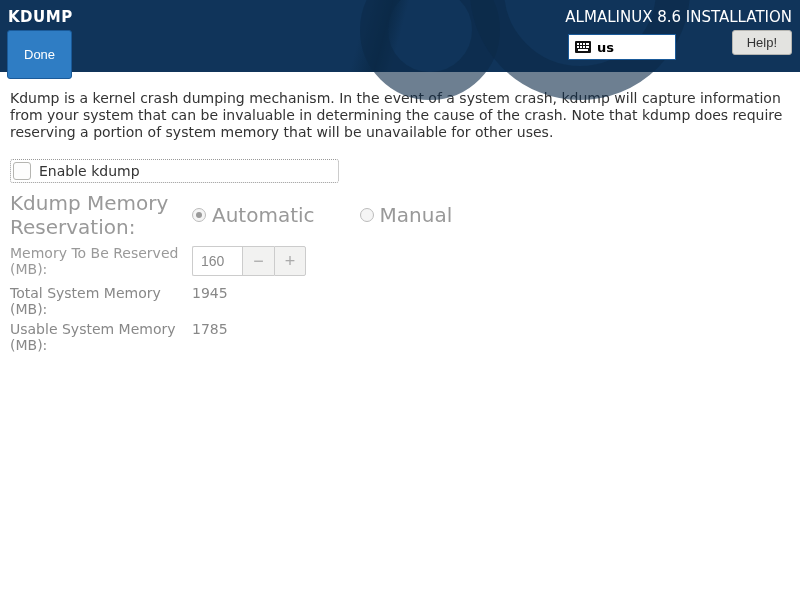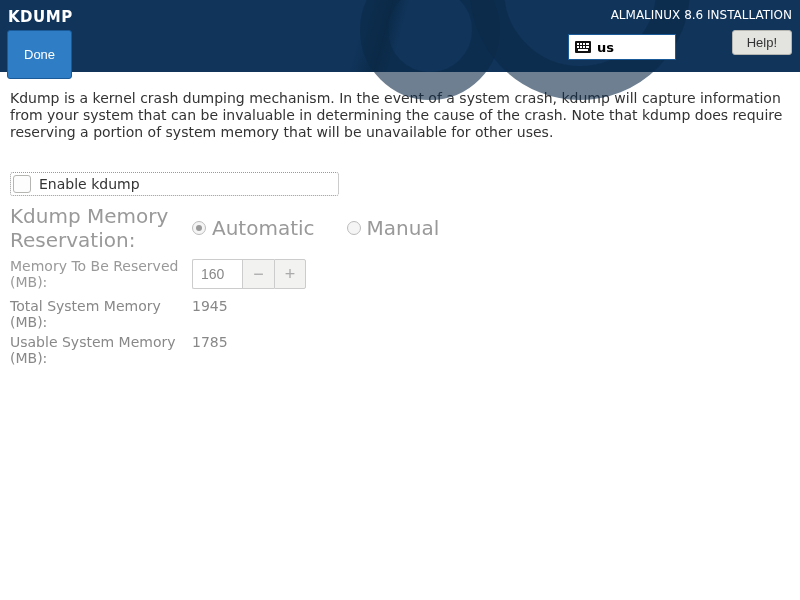--- a/index.html
+++ b/index.html
@@ -37,21 +37,21 @@
     .header-title {
       position: absolute;
       left: 8px; top: 8px;
       font-size: 15px;
       font-weight: bold;
       letter-spacing: 0.5px;
     }
     .header-subtitle {
       position: absolute;
       right: 8px; top: 8px;
-      font-size: 12px;
+      font-size: 15px;
       font-weight: 400;
     }
     .done-btn {
       position: absolute;
       left: 7px; top: 30px;
       background: #2f7dc4;
       border: 1px solid #1a5a99;
       color: #fff;
       padding: 16px 16px;
       border-radius: 3px;
@@ -91,21 +91,21 @@
       cursor: pointer;
       margin-left: 32px;
     }
     .content {
       padding: 18px 10px 10px 10px;
       color: #333;
     }
     .desc {
       font-size: 14px;
       line-height: 17px;
-      margin-bottom: 31px;
+      margin-bottom: 18px;
       max-width: 780px;
       color: #333;
     }
     .enable-row {
       display: inline-flex;
       align-items: center;
       border: 1px dotted #999;
       padding: 2px 4px 2px 2px;
       margin-bottom: 6px;
       width: 329px;
@@ -126,21 +126,21 @@
       margin-top: 2px;
       color: #999;
     }
     .row-label {
       width: 182px;
       display: inline-block;
     }
     .radio-group {
       display: flex;
       align-items: flex-start;
-      gap: 32px;
+      gap: 45px;
     }
     .radio-opt {
       display: flex;
       align-items: center;
       gap: 6px;
       color: #999;
     }
     .radio {
       width: 14px; height: 14px;
       border: 1px solid #bcbcbc;

